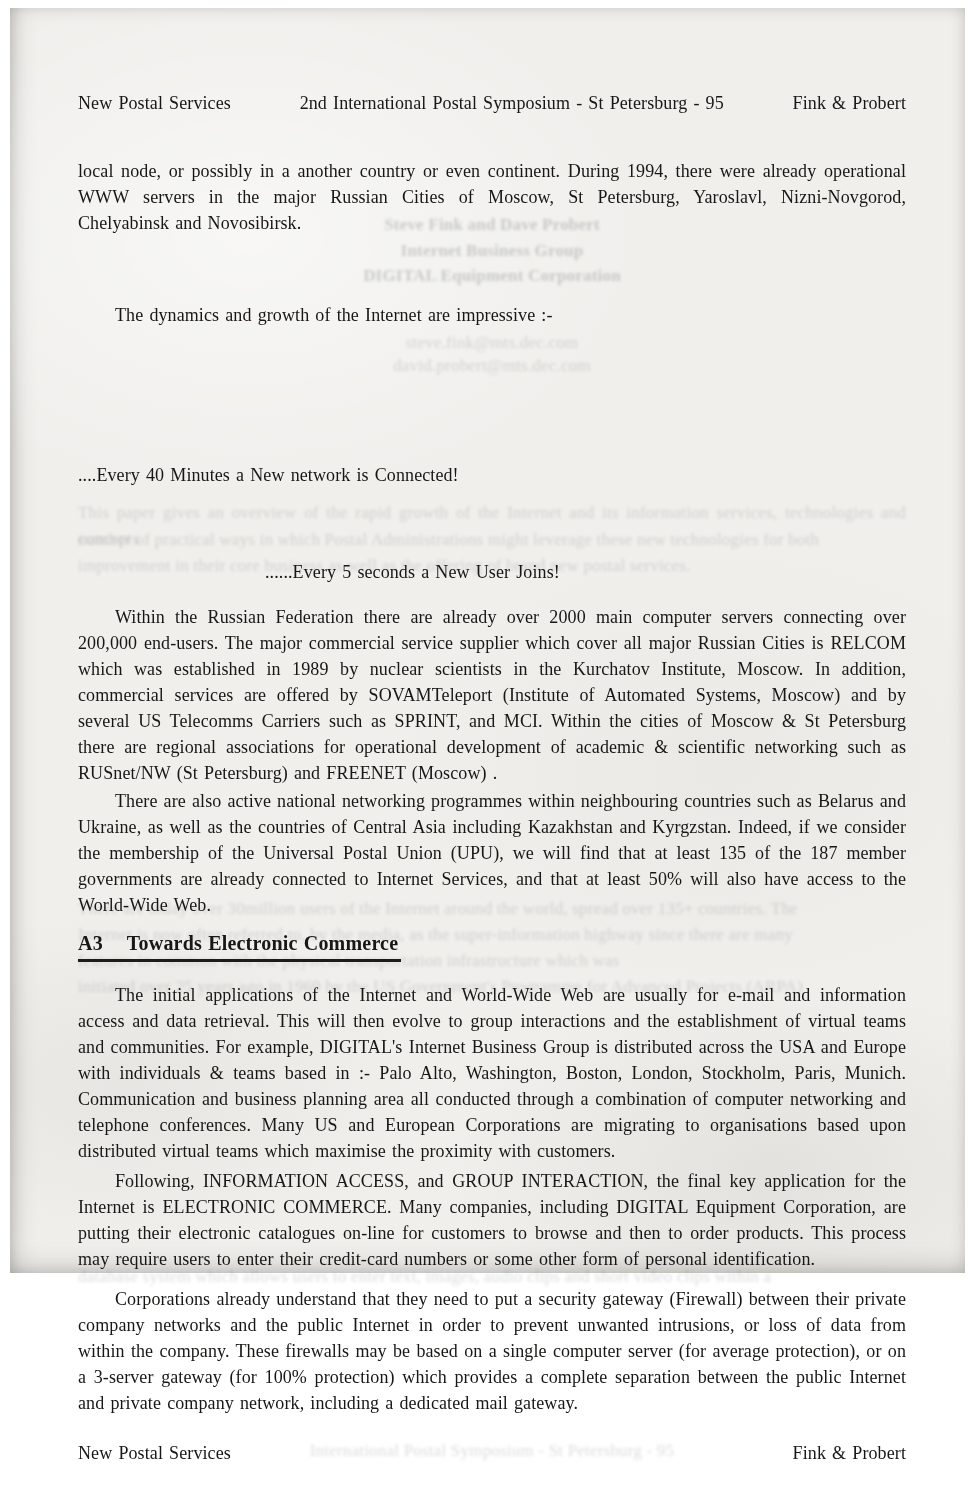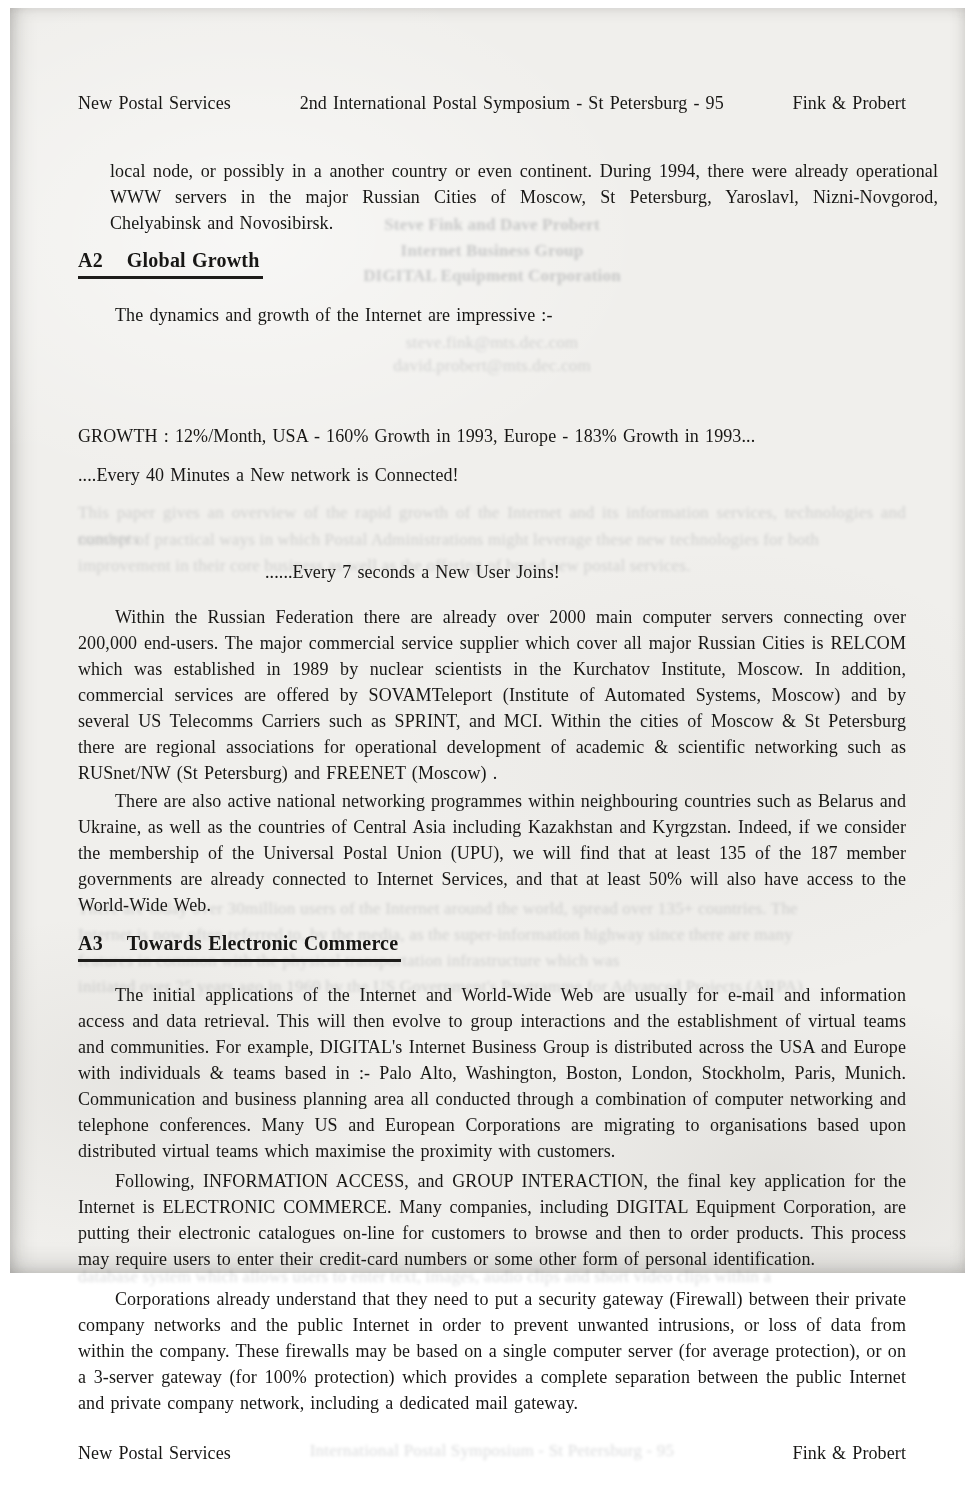--- a/index.html
+++ b/index.html
@@ -53,21 +53,21 @@
     font-size: 18px; line-height: 26px;
     word-spacing: 1.5px; letter-spacing: 0.1px;
   }
   .blk { position: absolute; left: 78px; width: 828px; margin: 0; }
   .just { text-align: justify; }
   .ind  { text-indent: 37px; }
   .runhead { display: flex; justify-content: space-between; }
   .head { font-size: 20px; font-weight: bold; letter-spacing: 0.2px; word-spacing: 1px; }
   .hu { display: inline-block; border-bottom: 3px solid #1d1c1a; padding: 0 3px 3px 0; }
   .hnum { margin-right: 24px; }
-  #p-intro    { top: 158px; margin-left: 32px; }
+  #p-intro    { top: 158px; }
   #hdr        { top: 90px;  }
   #h-a2       { top: 247px; }
   #p-dynlead  { top: 302px; }
   #p-dynamics { top: 349px; }
   #p-growth   { top: 423px; }
   #p-every1   { top: 462px; }
   #p-every2   { top: 515px; left: 165px; width: 700px; }
   #p-every3   { top: 559px; left: 265px; width: 600px; }
   #p-russia   { top: 604px; }
   #p-neigh    { top: 788px; }
@@ -104,33 +104,27 @@
   <div class="text-layer">
 
     <div class="blk runhead" id="hdr">
       <span>New Postal Services</span>
       <span>2nd International Postal Symposium - St Petersburg - 95</span>
       <span>Fink &amp; Probert</span>
     </div>
 
     <p class="blk just" id="p-intro">local node, or possibly in a another country or even continent. During 1994, there were already operational WWW servers in the major Russian Cities of Moscow, St Petersburg, Yaroslavl, Nizni-Novgorod, Chelyabinsk and Novosibirsk.</p>
 
-    <h2 class="blk head" id="h-a2">
-      <span class="hu">
-        <span class="hnum">A2</span><span>Global Growth</span>
-      </span>
-    </h2>
 
     <p class="blk ind" id="p-dynlead">The dynamics and growth of the Internet are impressive :-</p>
 
 
-    <p class="blk" id="p-growth">GROWTH : 12%/Month, USA - 160% Growth in 1993, Europe - 183% Growth in 1993...</p>
 
     <p class="blk" id="p-every1">....Every 40 Minutes a New network is Connected!</p>
-    <p class="blk" id="p-every3">......Every 7 seconds a New User Joins!</p>
+    <p class="blk" id="p-every3">......Every 5 seconds a New User Joins!</p>
 
     <p class="blk just ind" id="p-russia">Within the Russian Federation there are already over 2000 main computer servers connecting over 200,000 end-users. The major commercial service supplier which cover all major Russian Cities is RELCOM which was established in 1989 by nuclear scientists in the Kurchatov Institute, Moscow. In addition, commercial services are offered by SOVAMTeleport (Institute of Automated Systems, Moscow) and by several US Telecomms Carriers such as SPRINT, and MCI. Within the cities of Moscow &amp; St Petersburg there are regional associations for operational development of academic &amp; scientific networking such as RUSnet/NW (St Petersburg) and FREENET (Moscow) .</p>
 
     <p class="blk just ind" id="p-neigh">There are also active national networking programmes within neighbouring countries such as Belarus and Ukraine, as well as the countries of Central Asia including Kazakhstan and Kyrgzstan. Indeed, if we consider the membership of the Universal Postal Union (UPU), we will find that at least 135 of the 187 member governments are already connected to Internet Services, and that at least 50% will also have access to the World-Wide Web.</p>
 
     <h2 class="blk head" id="h-a3">
       <span class="hu">
         <span class="hnum">A3</span><span>Towards Electronic Commerce</span>
       </span>
     </h2>

